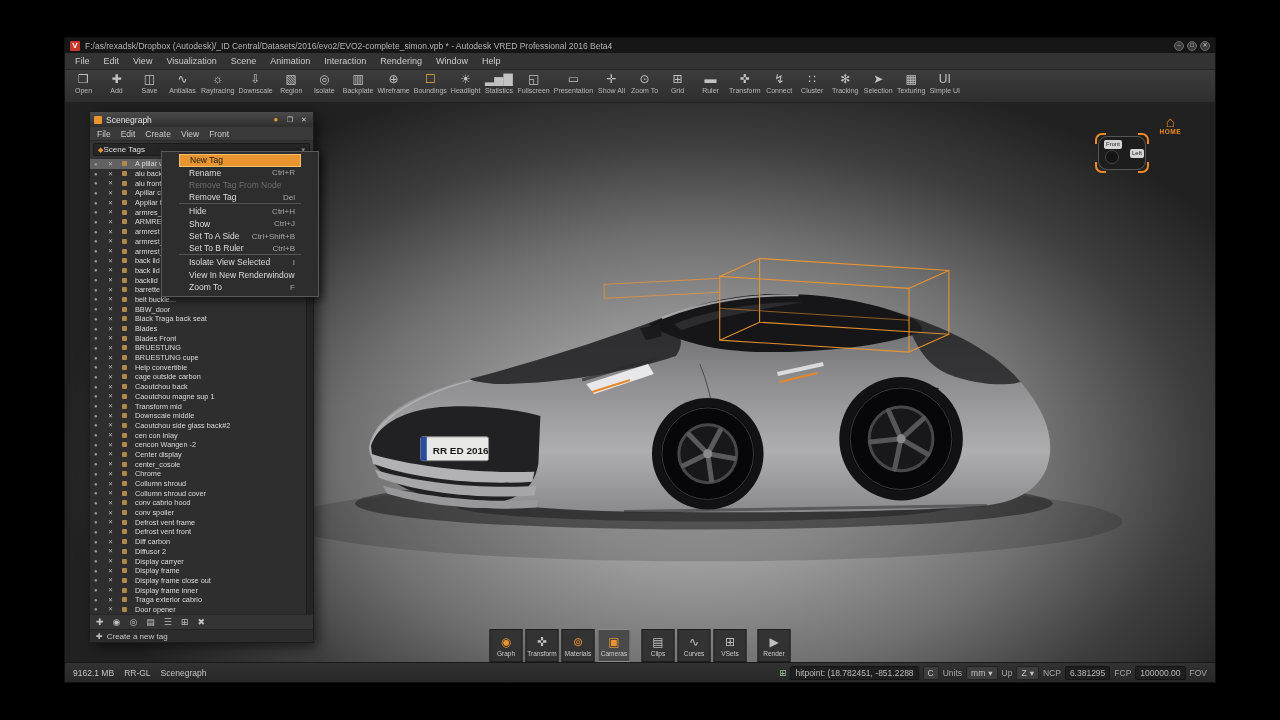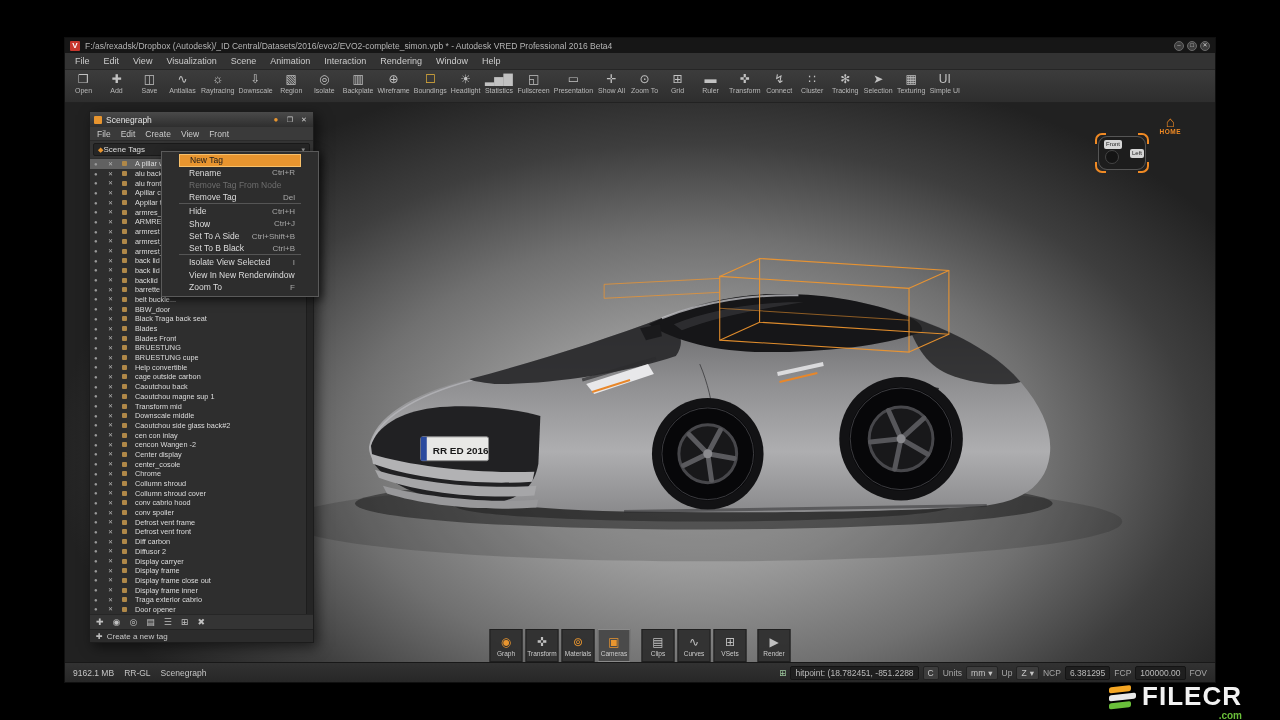--- a/index.html
+++ b/index.html
@@ -702,21 +702,21 @@
           </div>
           <div class="ctx-item">
             <span class="ctx-label">Show</span>
             <span class="sc">Ctrl+J</span>
           </div>
           <div class="ctx-item">
             <span class="ctx-label">Set To A Side</span>
             <span class="sc">Ctrl+Shift+B</span>
           </div>
           <div class="ctx-item sep_after">
-            <span class="ctx-label">Set To B Black</span>
+            <span class="ctx-label">Set To B Ruler</span>
             <span class="sc">Ctrl+B</span>
           </div>
           <div class="ctx-item">
             <span class="ctx-label">Isolate View Selected</span>
             <span class="sc">I</span>
           </div>
           <div class="ctx-item">
             <span class="ctx-label">View In New Renderwindow</span>
             <span class="sc"></span>
           </div>
@@ -787,24 +787,13 @@
         <span class="sb-label">NCP</span>
         <span class="sb-field">6.381295</span>
         <span class="sb-label">FCP</span>
         <span class="sb-field">100000.00</span>
         <span class="sb-label">FOV</span>
       </div>
     </div>
 
   </div>
 
-  <div class="watermark">
-    <div class="wm-logo">
-      <div class="wm-bar b1"></div>
-      <div class="wm-bar b2"></div>
-      <div class="wm-bar b3"></div>
-    </div>
-    <div class="wm-text">
-      <span class="wm-name">FILECR</span>
-      <span class="wm-com">.com</span>
-    </div>
-  </div>
 </div>
 
 </body></html>

